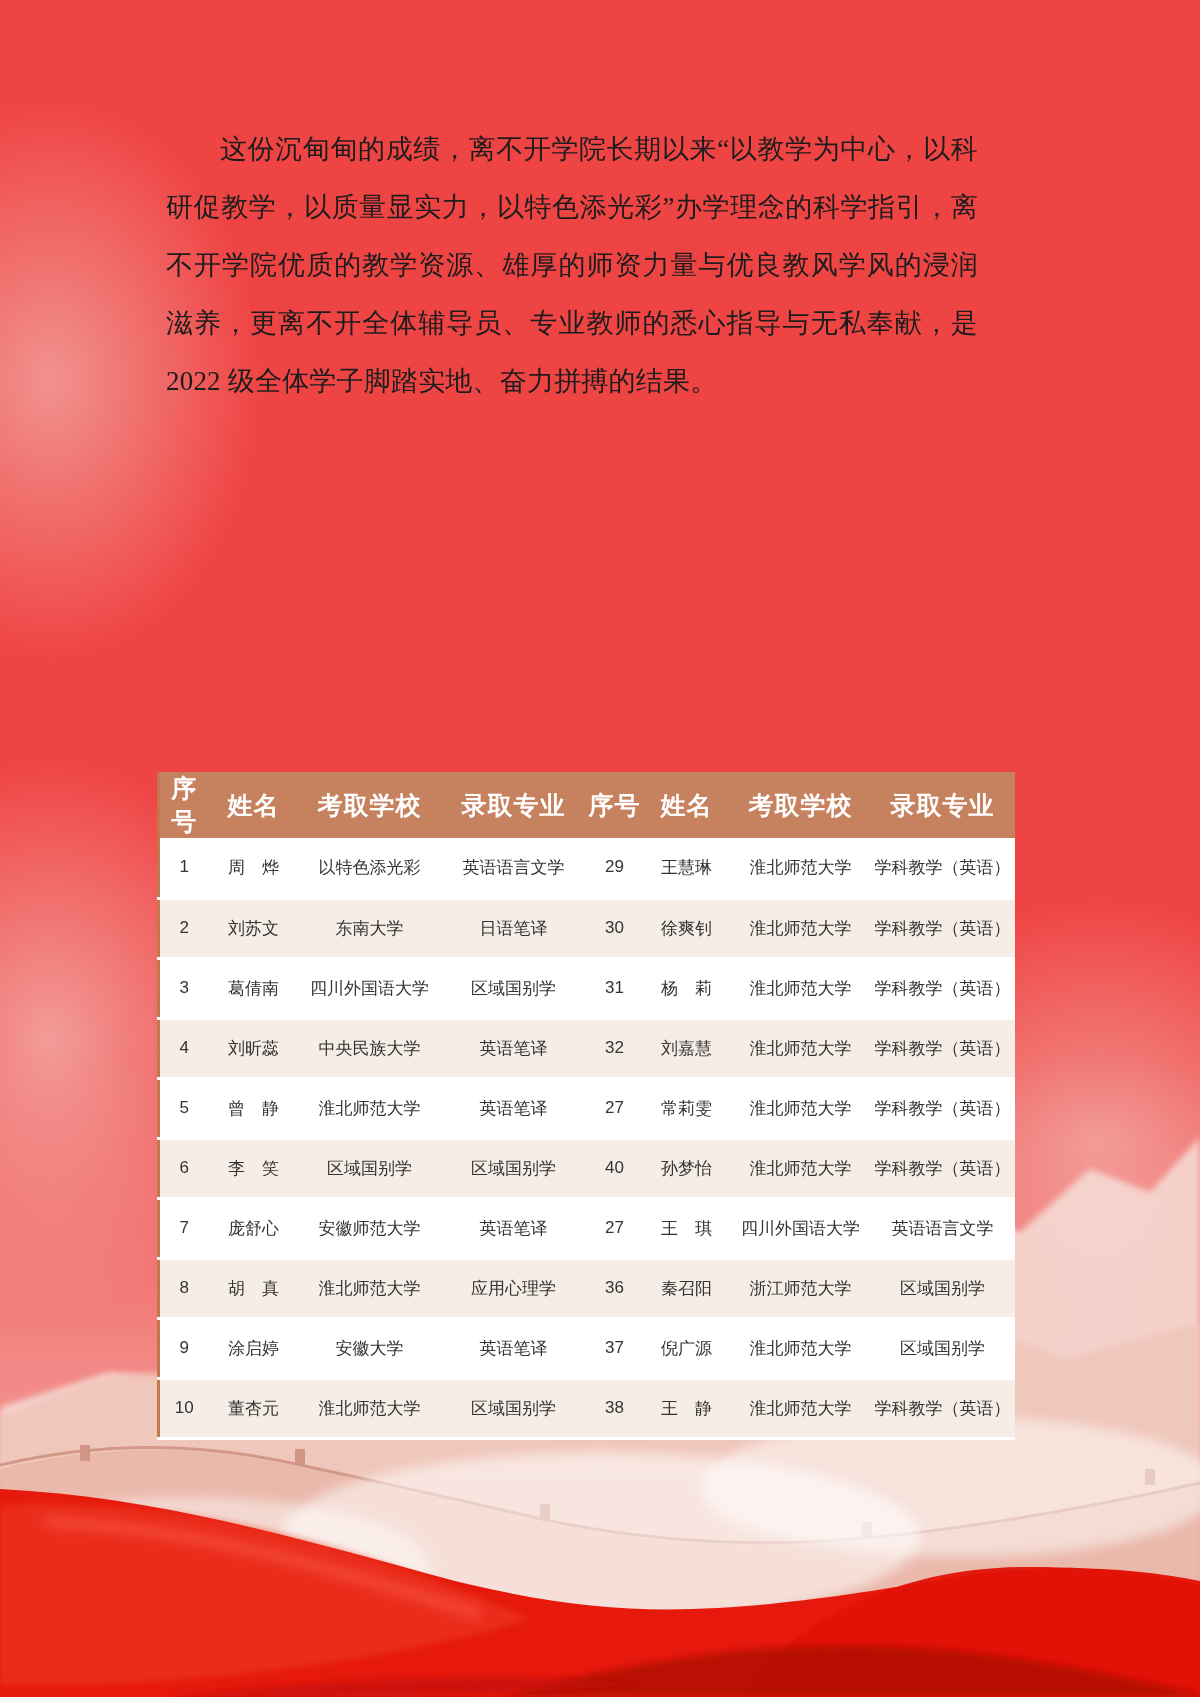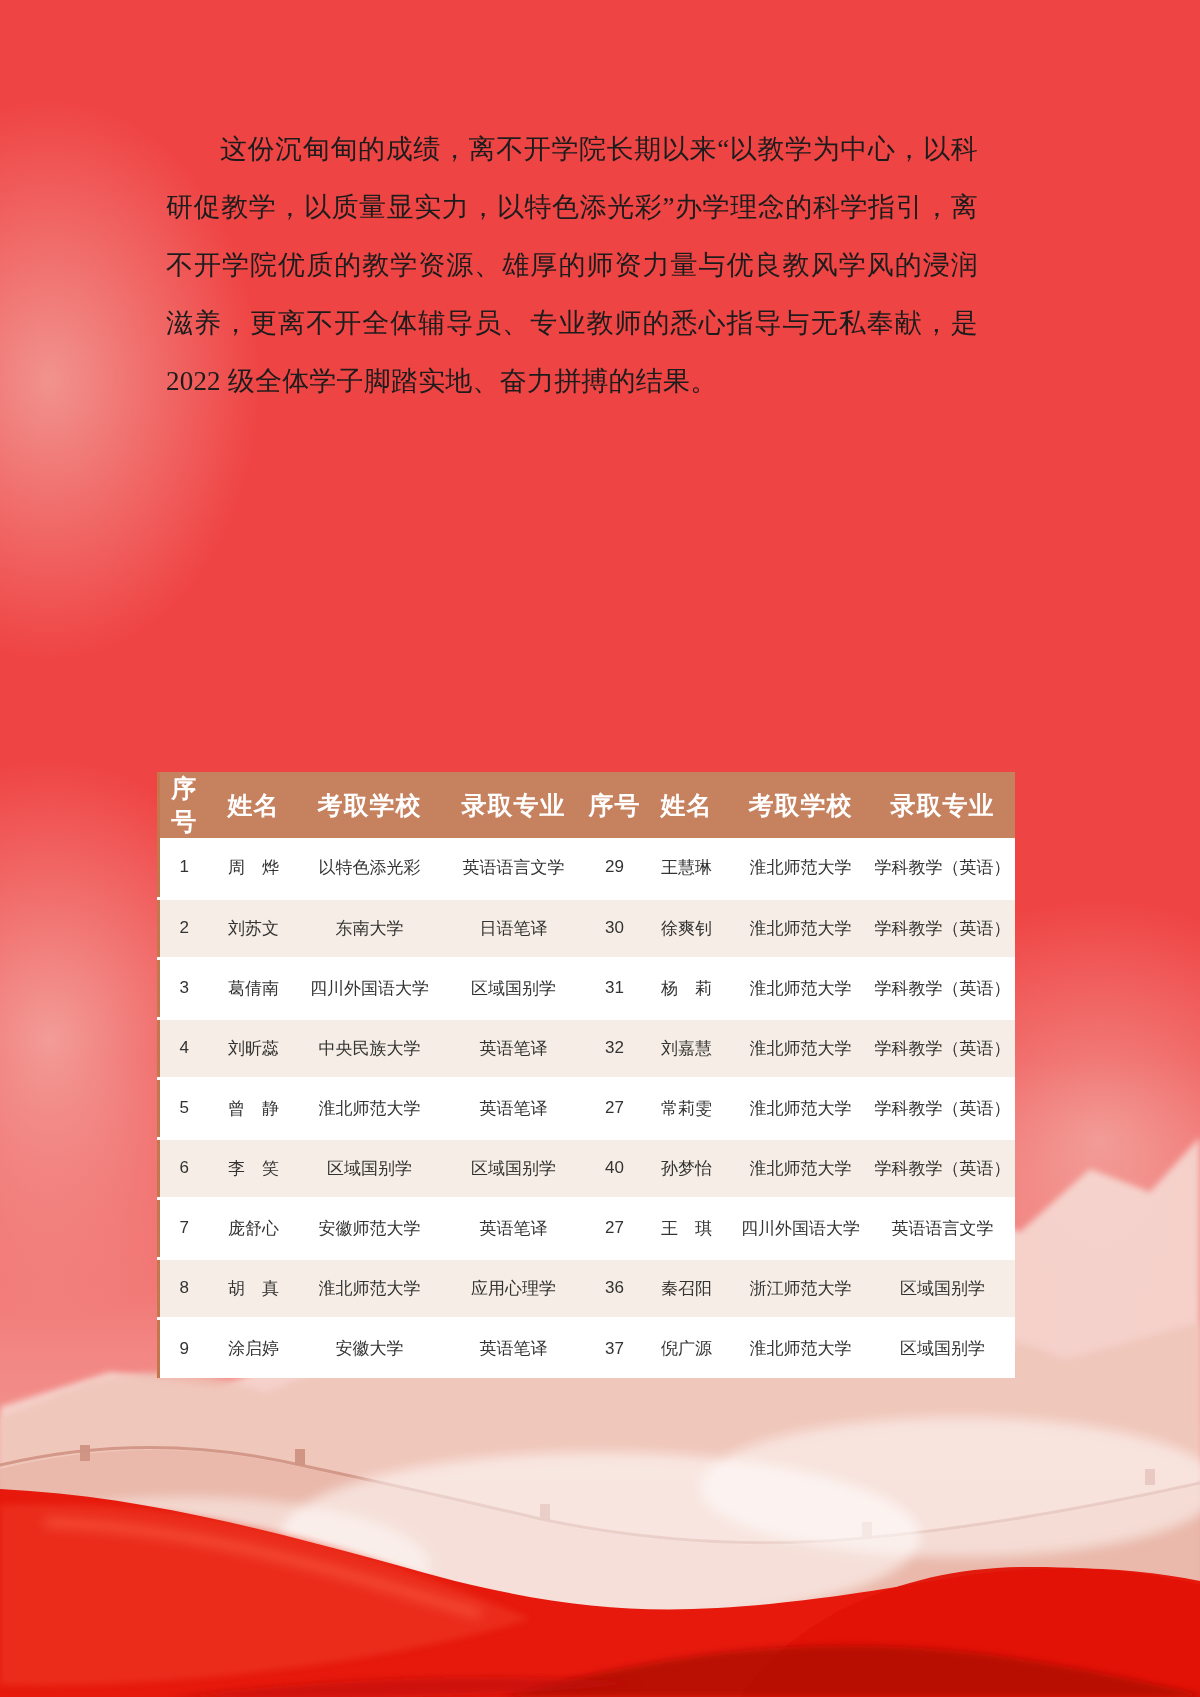--- a/index.html
+++ b/index.html
@@ -227,16 +227,26 @@
         <tr>
           <td>9</td>
           <td>涂启婷</td>
           <td>安徽大学</td>
           <td>英语笔译</td>
           <td>37</td>
           <td>倪广源</td>
           <td>淮北师范大学</td>
           <td>区域国别学</td>
         </tr>
+        <tr>
+          <td>10</td>
+          <td>董杏元</td>
+          <td>淮北师范大学</td>
+          <td>区域国别学</td>
+          <td>38</td>
+          <td>王　静</td>
+          <td>淮北师范大学</td>
+          <td>学科教学（英语）</td>
+        </tr>
       </tbody>
   </table>
 
 </div>
 
 </body></html>

